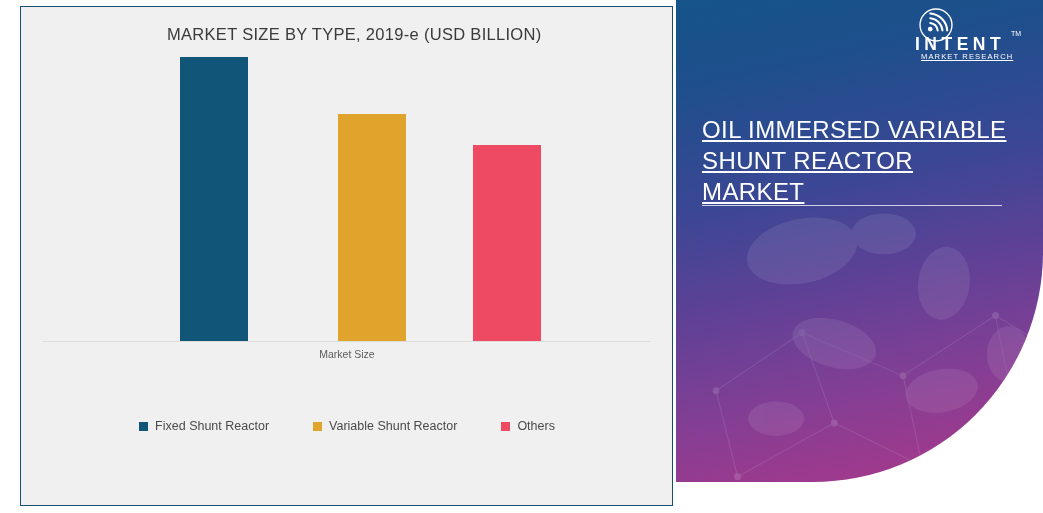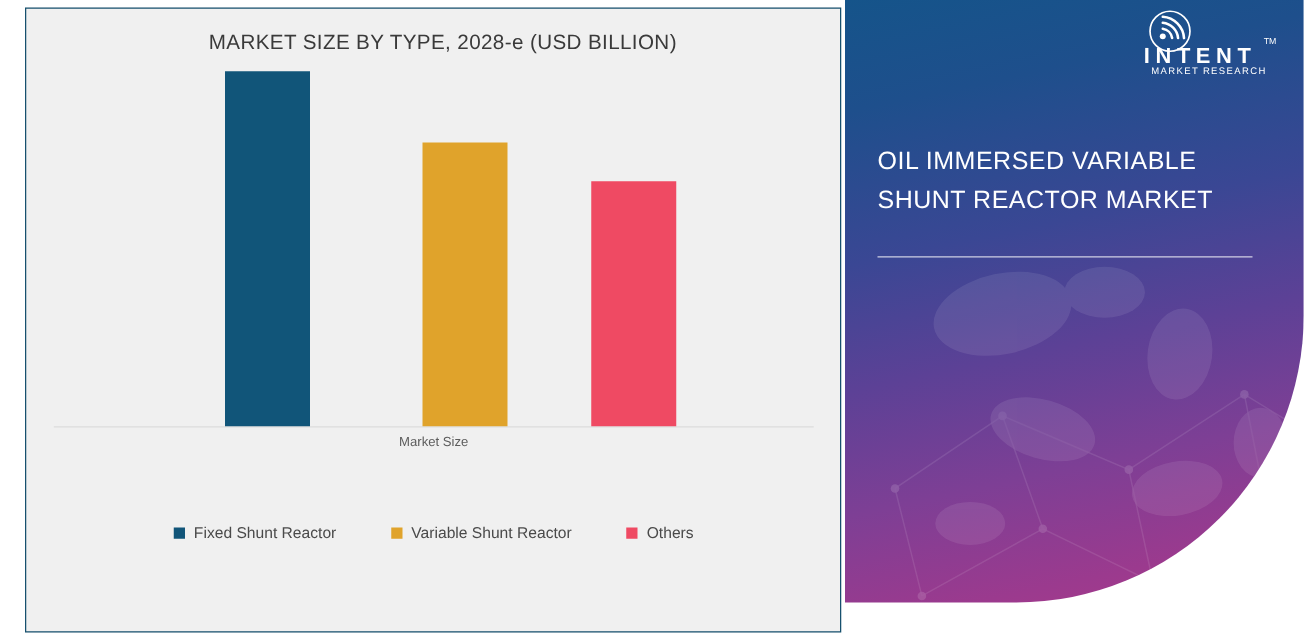--- a/index.html
+++ b/index.html
@@ -34,41 +34,41 @@
     font-size:11.5px;color:#3d3d3d;}
 
   
   #right-panel{position:absolute;left:676px;top:0;width:367px;height:482px;
     background:linear-gradient(168deg,#15548a 0%,#1e4f8c 16%,#3a4794 38%,
       #5c4196 56%,#7e3f95 74%,#9b3a8e 90%,#a93a8a 100%);
     border-bottom-right-radius:230px;overflow:hidden;}
   #globe-pattern{position:absolute;right:-60px;bottom:-70px;
     width:430px;height:430px;opacity:.16;}
   #panel-title{position:absolute;left:26px;top:114px;width:312px;
-    font-size:20px;line-height:31px;color:#ffffff;letter-spacing:.4px;}
+    font-size:24px;line-height:31px;color:#ffffff;letter-spacing:.4px;text-decoration:underline;}
   #panel-divider{position:absolute;left:26px;top:205px;width:300px;height:1px;
     background:rgba(255,255,255,.75);}
   #panel-subtitle{position:absolute;left:26px;top:240px;width:305px;
     font-size:14.5px;line-height:32px;color:#f3eef7;}
 
   
   #logo{position:absolute;right:16px;top:8px;width:118px;height:52px;}
   #logo-mark{position:absolute;left:10px;top:0;width:34px;height:34px;}
   #logo-wordmark{position:absolute;left:6px;top:26px;width:108px;
     font-size:17.5px;letter-spacing:4.5px;color:#ffffff;font-weight:bold;}
   #logo-tm{position:absolute;left:102px;top:22px;font-size:7px;color:#fff;}
   #logo-tagline{position:absolute;left:12px;top:44px;width:104px;
-    font-size:7.6px;letter-spacing:1.1px;color:#ffffff;}
+    font-size:7.6px;letter-spacing:1.1px;color:#ffffff;text-decoration:underline;}
 </style>
 </head>
 <body>
 
 <div id="chart-card">
 
-  <div id="chart-title">MARKET SIZE BY TYPE, 2028-e (USD BILLION)</div>
+  <div id="chart-title">MARKET SIZE BY TYPE, 2019-e (USD BILLION)</div>
 
   <div id="plot">
     <div id="baseline"></div>
 
     <div class="bar-slot" id="slot-0" style="left: 137px; width: 68px; height: 284px;">
       <div class="bar" id="bar-0" style="background: rgb(17, 85, 121);"></div>
     </div>
 
     <div class="bar-slot" id="slot-1" style="left: 295px; width: 68px; height: 227px;">
       <div class="bar" id="bar-1" style="background: rgb(224, 163, 43);"></div>

